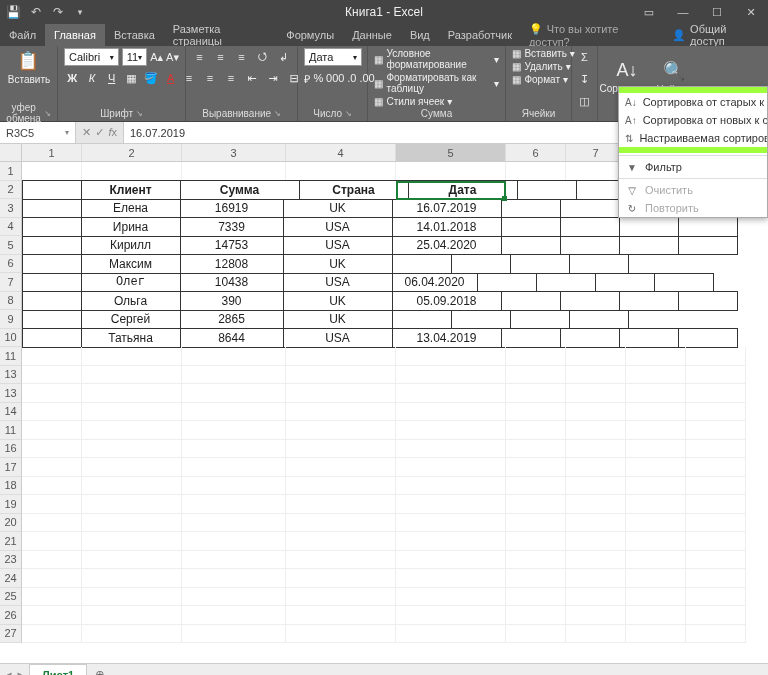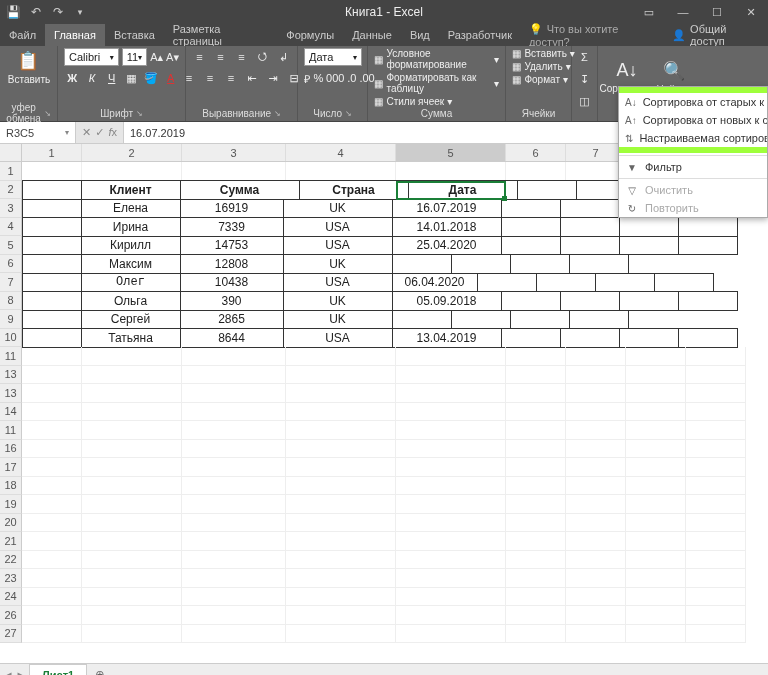--- a/index.html
+++ b/index.html
@@ -487,45 +487,45 @@
         <div class="cell" style="width: 100px;"></div>
         <div class="cell" style="width: 104px;"></div>
         <div class="cell" style="width: 110px;"></div>
         <div class="cell" style="width: 110px;"></div>
         <div class="cell" style="width: 60px;"></div>
         <div class="cell" style="width: 60px;"></div>
         <div class="cell" style="width: 60px;"></div>
         <div class="cell" style="width: 60px;"></div>
       </div>
       <div class="row">
-        <div class="rowhdr">22</div>
-        <div class="cell" style="width: 60px;"></div>
-        <div class="cell" style="width: 100px;"></div>
-        <div class="cell" style="width: 104px;"></div>
-        <div class="cell" style="width: 110px;"></div>
-        <div class="cell" style="width: 110px;"></div>
-        <div class="cell" style="width: 60px;"></div>
-        <div class="cell" style="width: 60px;"></div>
-        <div class="cell" style="width: 60px;"></div>
-        <div class="cell" style="width: 60px;"></div>
-      </div>
-      <div class="row">
         <div class="rowhdr">23</div>
         <div class="cell" style="width: 60px;"></div>
         <div class="cell" style="width: 100px;"></div>
         <div class="cell" style="width: 104px;"></div>
         <div class="cell" style="width: 110px;"></div>
         <div class="cell" style="width: 110px;"></div>
         <div class="cell" style="width: 60px;"></div>
         <div class="cell" style="width: 60px;"></div>
         <div class="cell" style="width: 60px;"></div>
         <div class="cell" style="width: 60px;"></div>
       </div>
       <div class="row">
         <div class="rowhdr">24</div>
+        <div class="cell" style="width: 60px;"></div>
+        <div class="cell" style="width: 100px;"></div>
+        <div class="cell" style="width: 104px;"></div>
+        <div class="cell" style="width: 110px;"></div>
+        <div class="cell" style="width: 110px;"></div>
+        <div class="cell" style="width: 60px;"></div>
+        <div class="cell" style="width: 60px;"></div>
+        <div class="cell" style="width: 60px;"></div>
+        <div class="cell" style="width: 60px;"></div>
+      </div>
+      <div class="row">
+        <div class="rowhdr">25</div>
         <div class="cell" style="width: 60px;"></div>
         <div class="cell" style="width: 100px;"></div>
         <div class="cell" style="width: 104px;"></div>
         <div class="cell" style="width: 110px;"></div>
         <div class="cell" style="width: 110px;"></div>
         <div class="cell" style="width: 60px;"></div>
         <div class="cell" style="width: 60px;"></div>
         <div class="cell" style="width: 60px;"></div>
         <div class="cell" style="width: 60px;"></div>
       </div>

